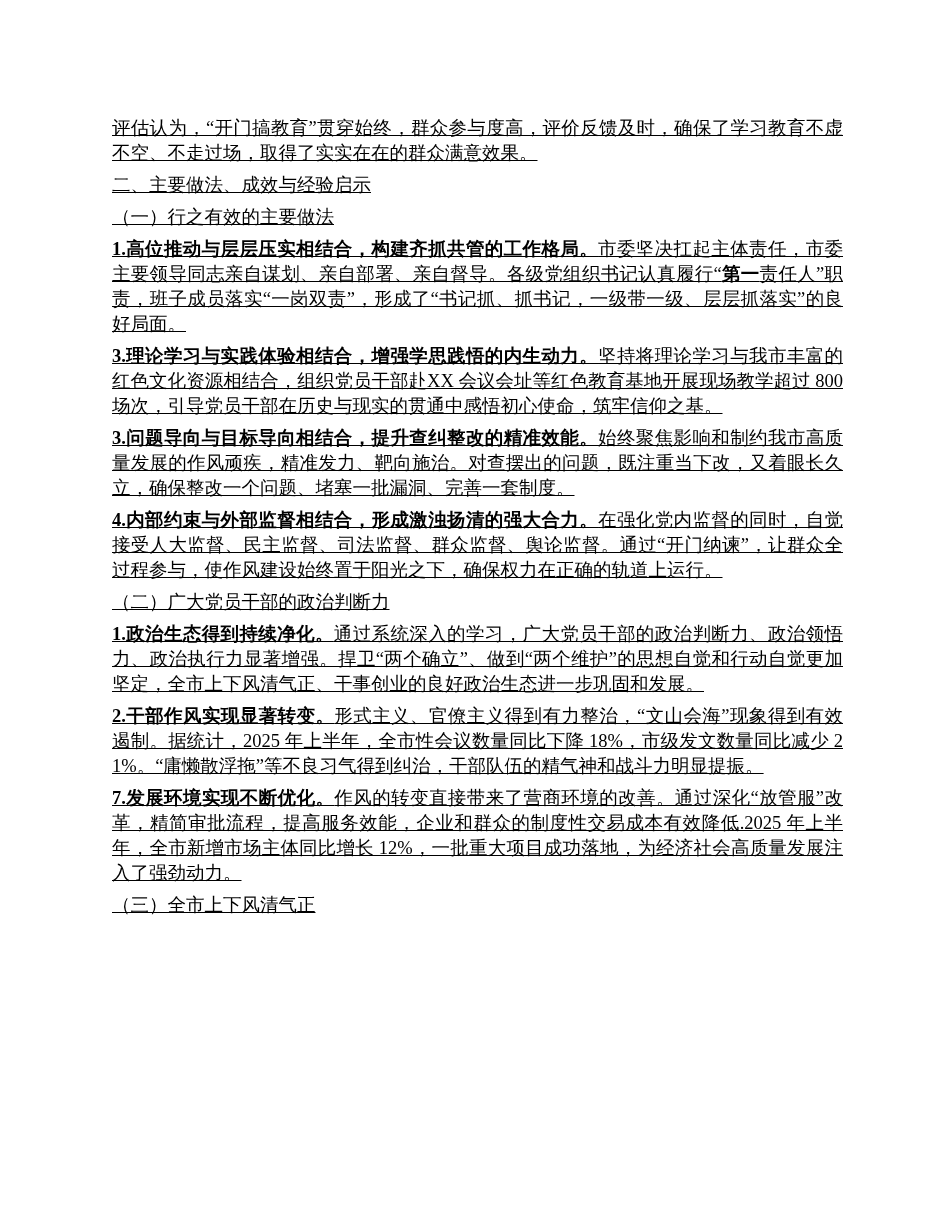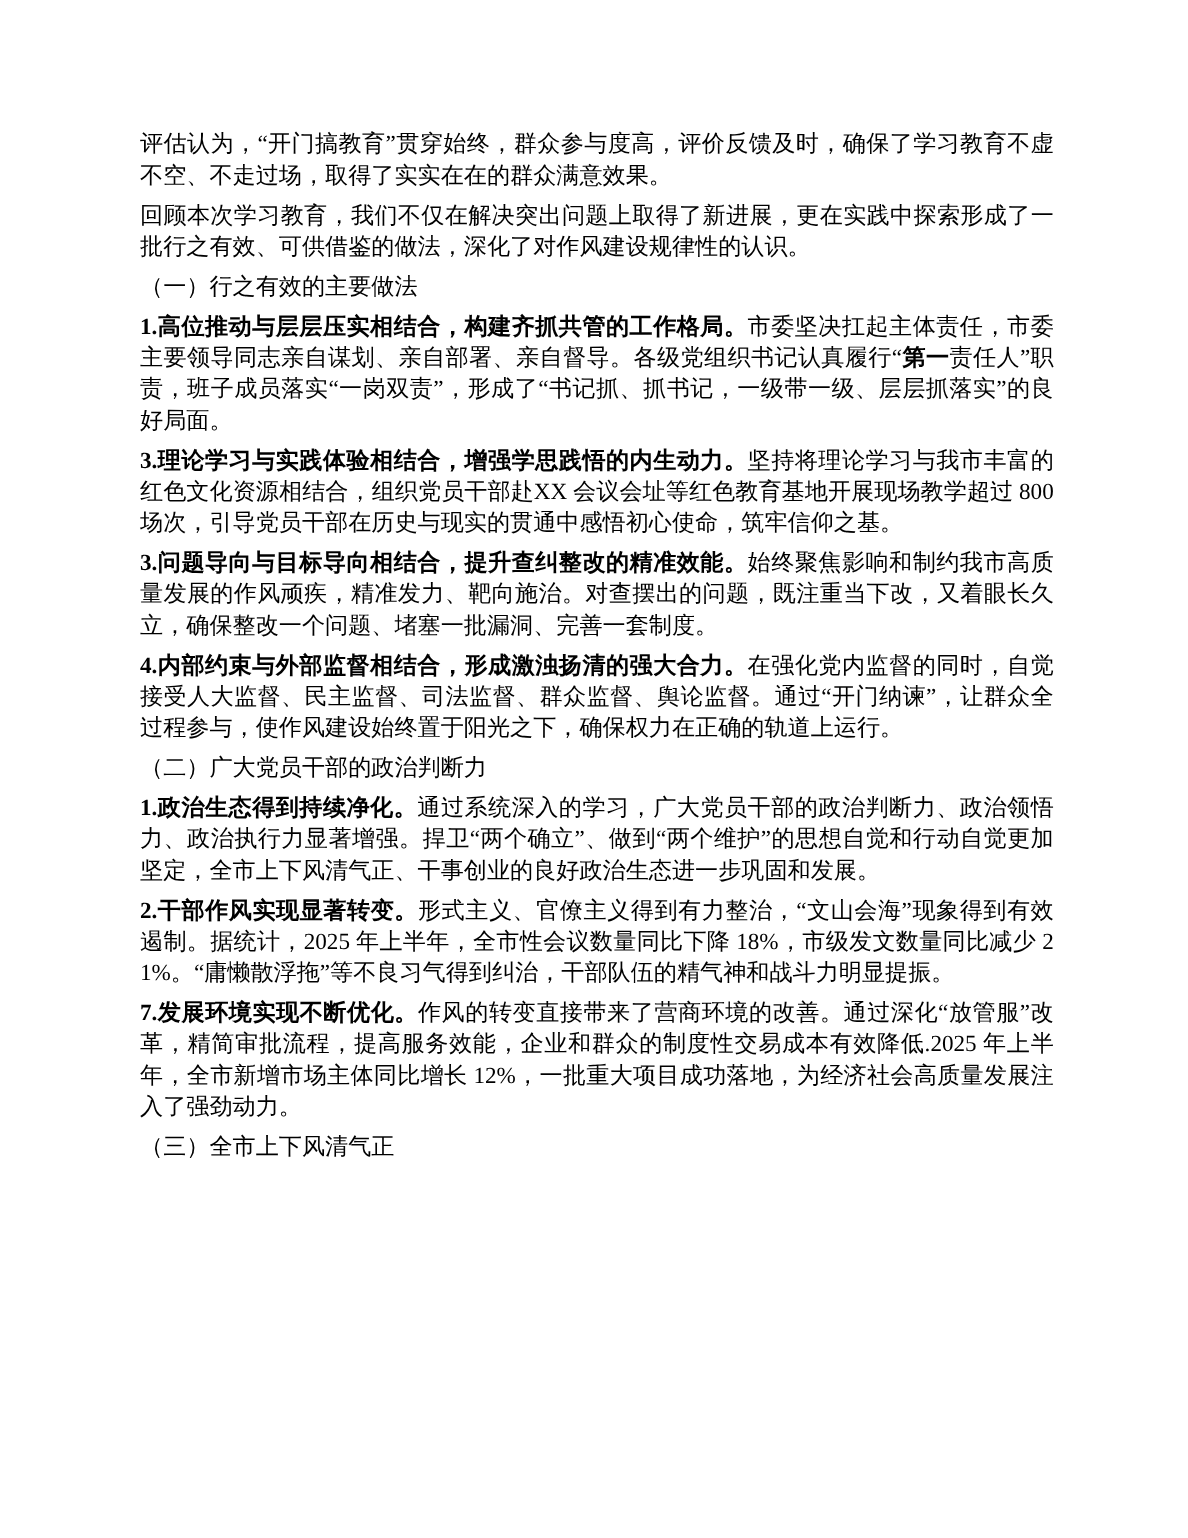--- a/index.html
+++ b/index.html
@@ -10,22 +10,23 @@
   .page {
     position: relative;
     width: 950px;
     height: 1230px;
     background: #ffffff;
     overflow: hidden;
   }
   .doc-body {
     position: absolute;
     left: 112px;
-    top: 104px;
+    top: 116px;
     width: 731px;
+    text-decoration: underline;
   }
   .para {
     margin: 0 0 7px 0;
     font-family: "Liberation Serif", "DejaVu Serif", serif;
     font-size: 18.5px;
     line-height: 25px;
     color: #000000;
     text-align: justify;
     text-justify: inter-ideograph;
     word-break: break-all;
@@ -33,21 +34,21 @@
   .para b {
     font-weight: 700;
   }
 </style>
 </head>
 <body>
 
 <div class="page">
   <div class="doc-body">
       <p class="para"><span>评估认为，“开门搞教育”贯穿始终，群众参与度高，评价反馈及时，确保了学习教育不虚不空、不走过场，取得了实实在在的群众满意效果。</span></p>
-      <p class="para"><span>回顾本次学习教育，我们不仅在解决突出问题上取得了新进展，更在实践中探索形成了一批行之有效、可供借鉴的做法，深化了对作风建设规律性的认识。</span></p>
+      <p class="para"><span>二、主要做法、成效与经验启示</span></p>
       <p class="para"><span>（一）行之有效的主要做法</span></p>
       <p class="para"><b>1.高位推动与层层压实相结合，构建齐抓共管的工作格局。</b><span>市委坚决扛起主体责任，市委主要领导同志亲自谋划、亲自部署、亲自督导。各级党组织书记认真履行“</span><b>第一</b><span>责任人”职责，班子成员落实“一岗双责”，形成了“书记抓、抓书记，一级带一级、层层抓落实”的良好局面。</span></p>
       <p class="para"><b>3.理论学习与实践体验相结合，增强学思践悟的内生动力。</b><span>坚持将理论学习与我市丰富的红色文化资源相结合，组织党员干部赴XX 会议会址等红色教育基地开展现场教学超过 800 场次，引导党员干部在历史与现实的贯通中感悟初心使命，筑牢信仰之基。</span></p>
       <p class="para"><b>3.问题导向与目标导向相结合，提升查纠整改的精准效能。</b><span>始终聚焦影响和制约我市高质量发展的作风顽疾，精准发力、靶向施治。对查摆出的问题，既注重当下改，又着眼长久立，确保整改一个问题、堵塞一批漏洞、完善一套制度。</span></p>
       <p class="para"><b>4.内部约束与外部监督相结合，形成激浊扬清的强大合力。</b><span>在强化党内监督的同时，自觉接受人大监督、民主监督、司法监督、群众监督、舆论监督。通过“开门纳谏”，让群众全过程参与，使作风建设始终置于阳光之下，确保权力在正确的轨道上运行。</span></p>
       <p class="para"><span>（二）广大党员干部的政治判断力</span></p>
       <p class="para"><b>1.政治生态得到持续净化。</b><span>通过系统深入的学习，广大党员干部的政治判断力、政治领悟力、政治执行力显著增强。捍卫“两个确立”、做到“两个维护”的思想自觉和行动自觉更加坚定，全市上下风清气正、干事创业的良好政治生态进一步巩固和发展。</span></p>
       <p class="para"><b>2.干部作风实现显著转变。</b><span>形式主义、官僚主义得到有力整治，“文山会海”现象得到有效遏制。据统计，2025 年上半年，全市性会议数量同比下降 18%，市级发文数量同比减少 21%。“庸懒散浮拖”等不良习气得到纠治，干部队伍的精气神和战斗力明显提振。</span></p>
       <p class="para"><b>7.发展环境实现不断优化。</b><span>作风的转变直接带来了营商环境的改善。通过深化“放管服”改革，精简审批流程，提高服务效能，企业和群众的制度性交易成本有效降低.2025 年上半年，全市新增市场主体同比增长 12%，一批重大项目成功落地，为经济社会高质量发展注入了强劲动力。</span></p>
       <p class="para"><span>（三）全市上下风清气正</span></p>

